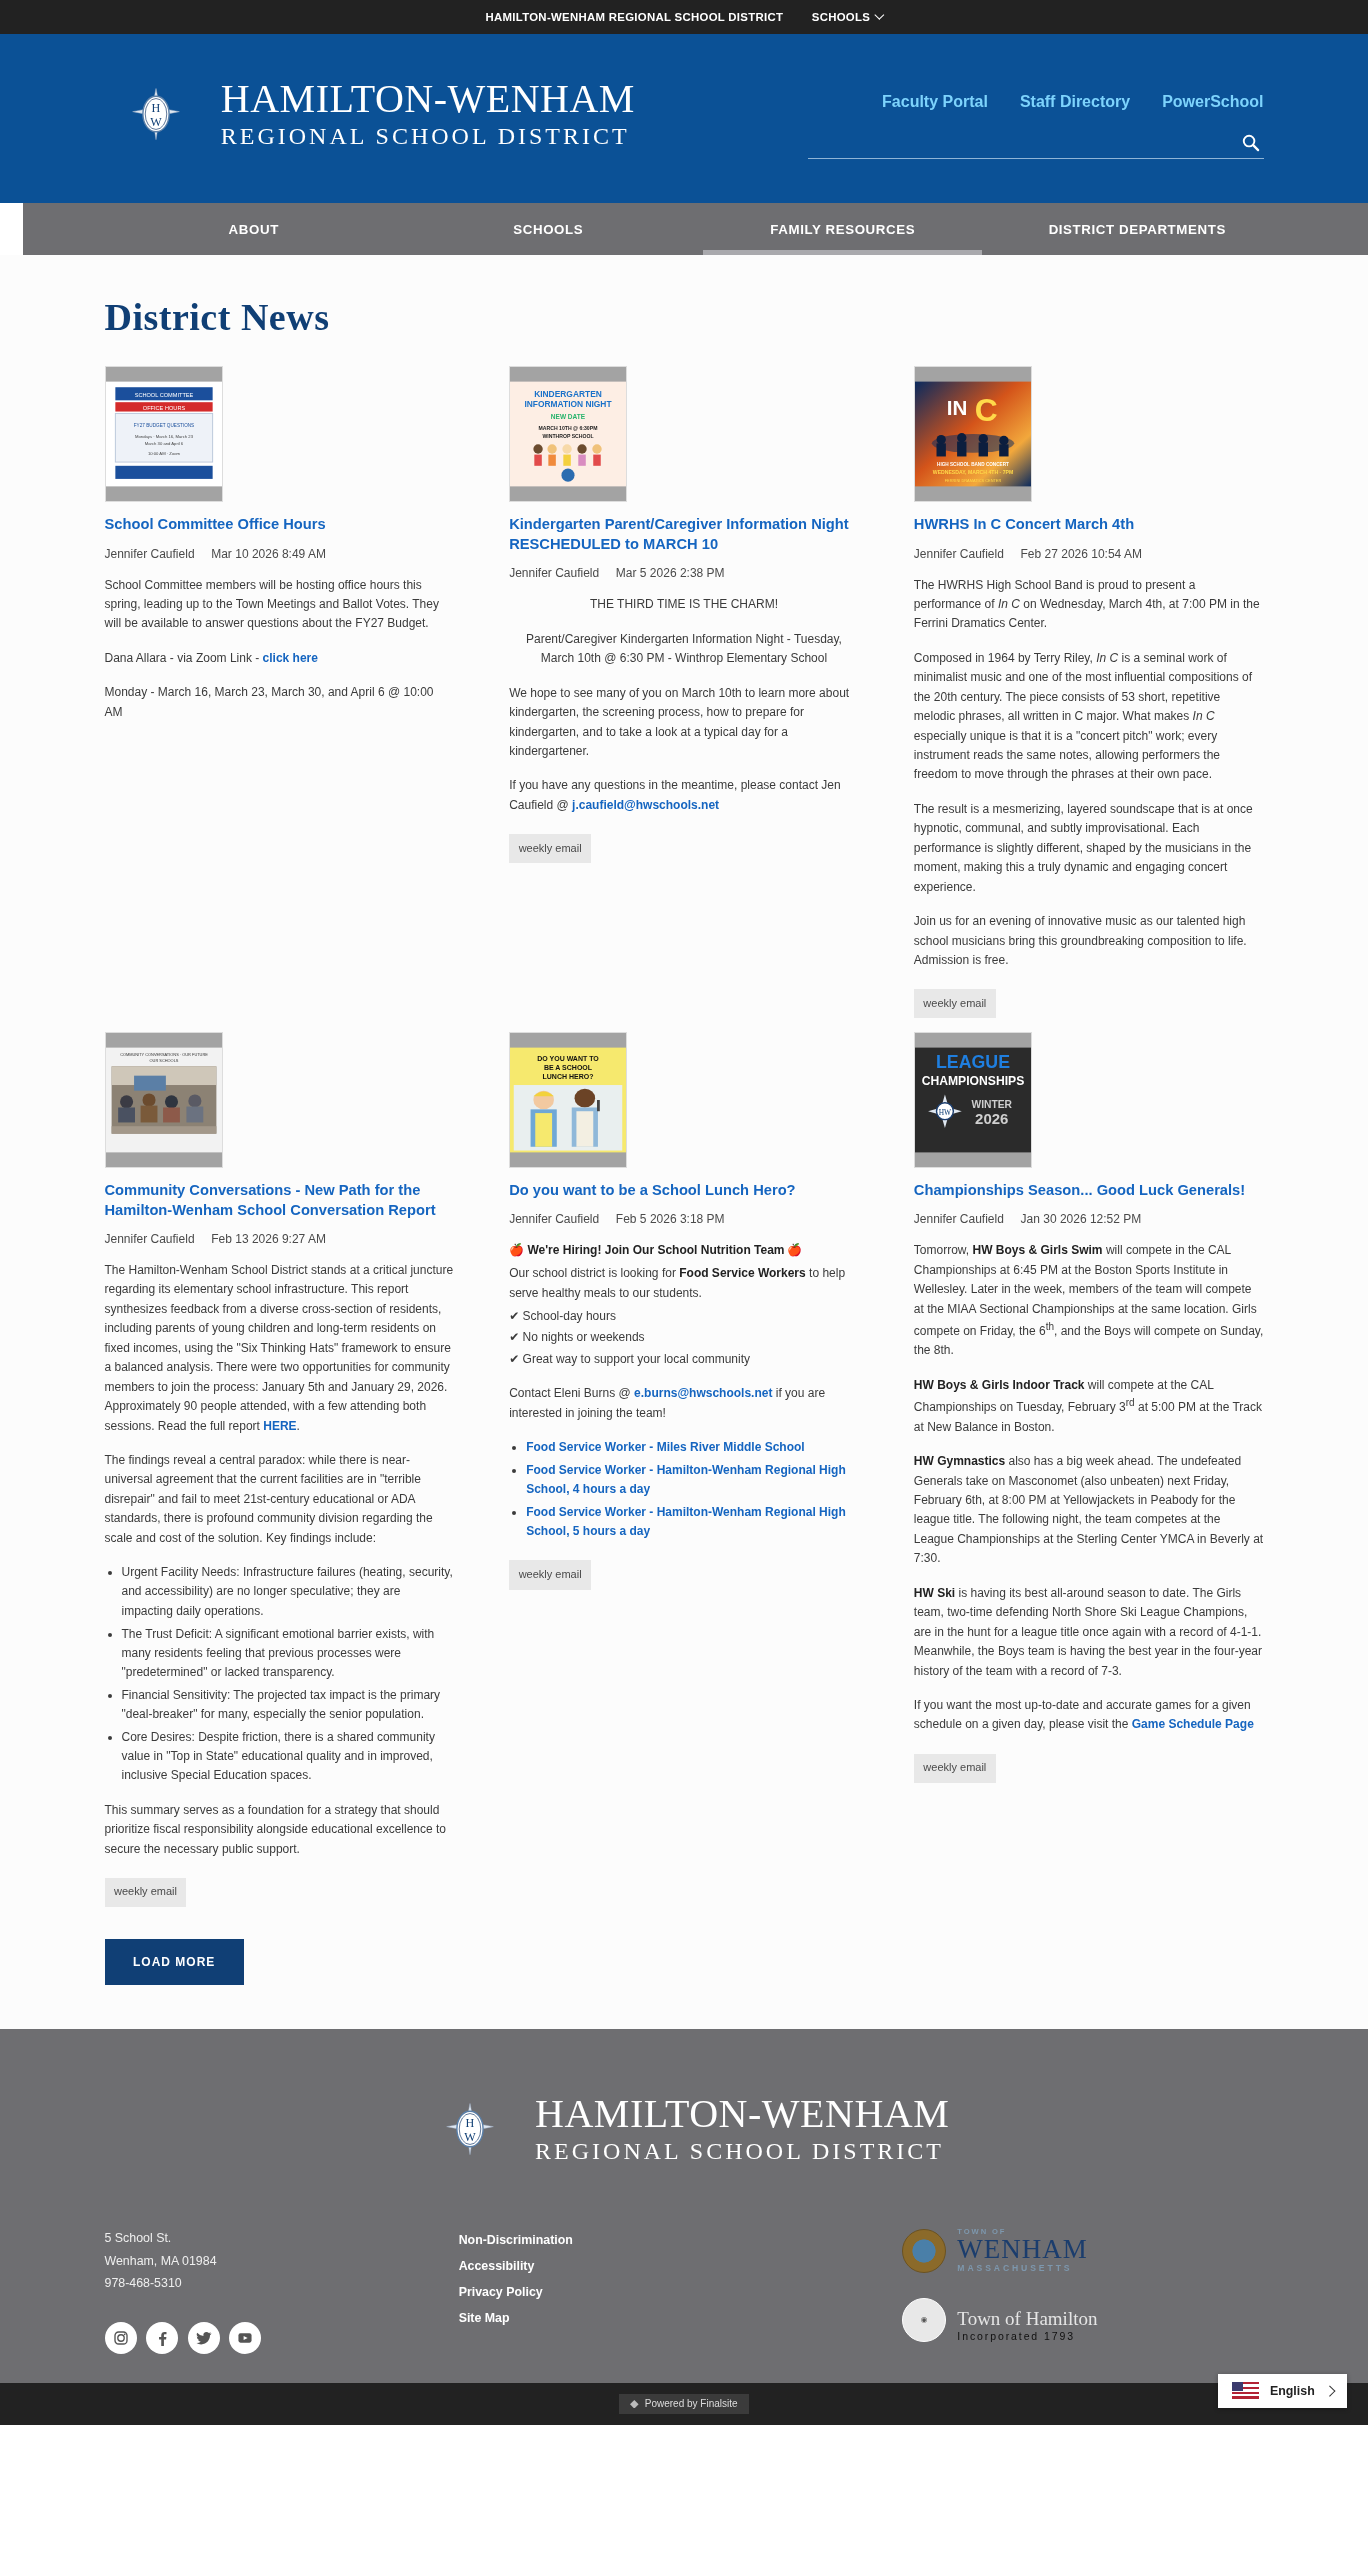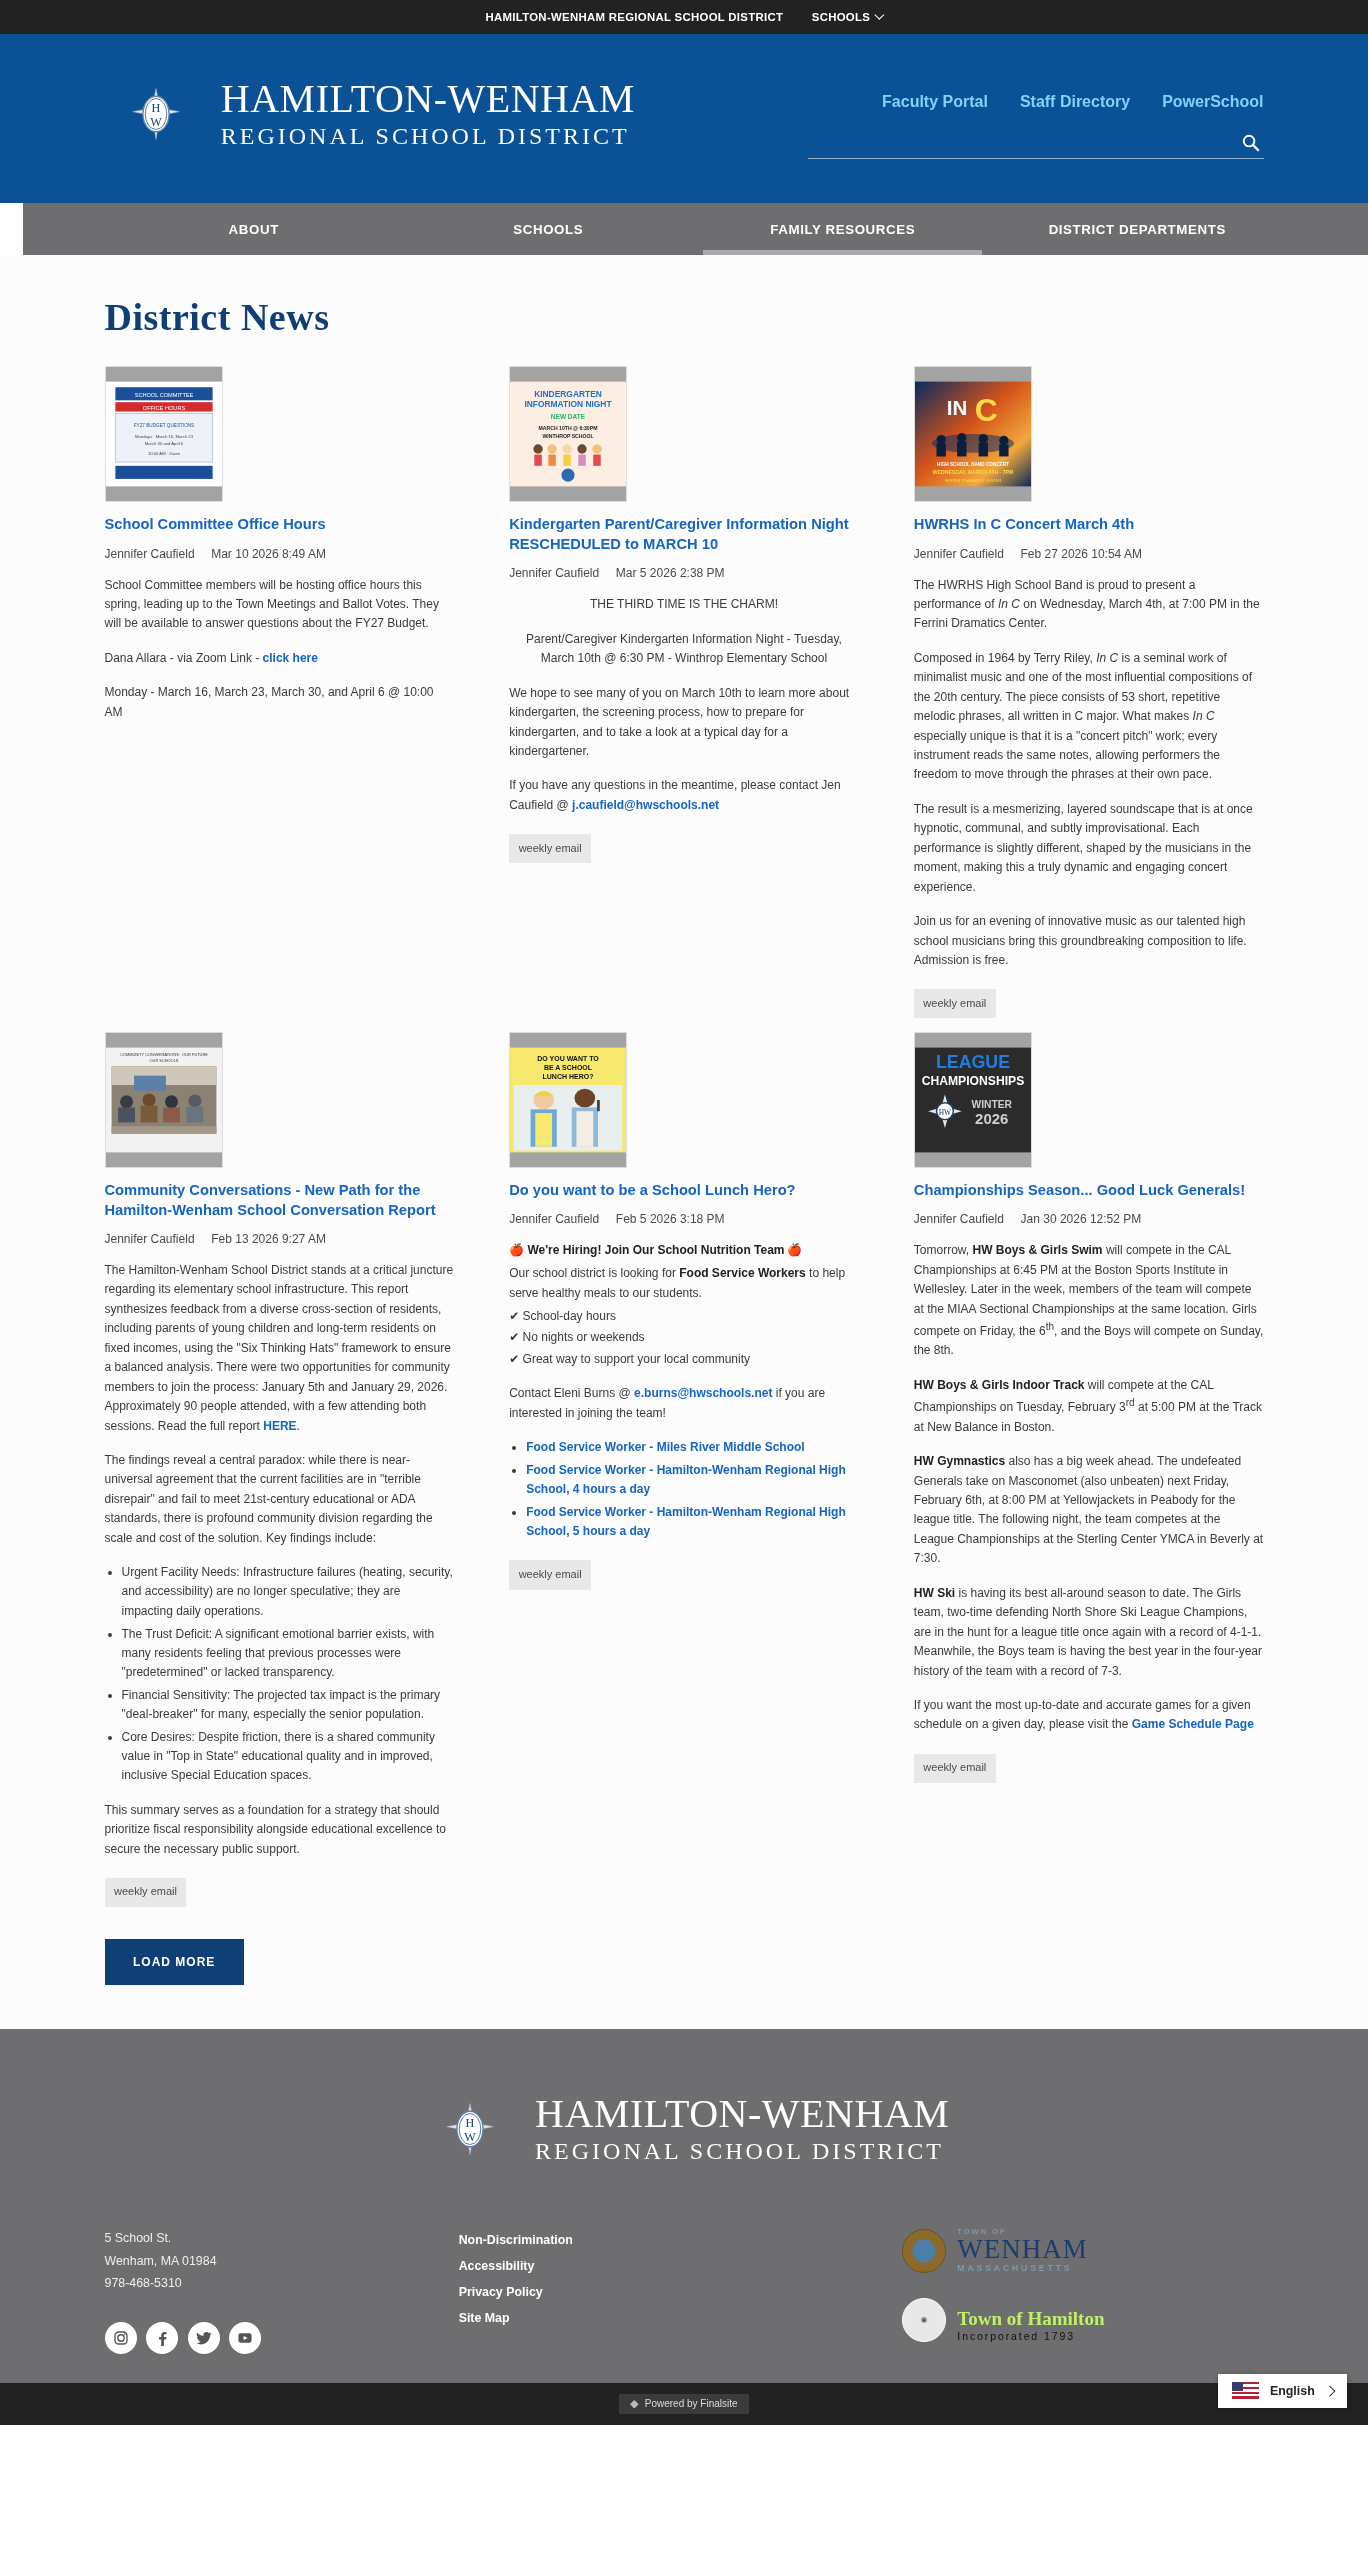--- a/index.html
+++ b/index.html
@@ -292,21 +292,21 @@
     display:flex;align-items:center;justify-content:center;
     flex: 0 0 auto;
     font-size: 7.6px; color:#555;
   }
   .wenham-txt-small { font-size: 7.6px; letter-spacing: 1.9px; color: #7d97ad; font-weight: bold;}
   .wenham-txt-big {
     font-family: "Liberation Serif", serif;
     font-size: 27px; color: #1b3d6d; line-height: 1; letter-spacing: 1px;
   }
   .wenham-txt-sub { font-size: 8.6px; letter-spacing: 2.9px; color: #7d97ad; font-weight:bold;}
-  .ham-txt-big { font-family: "Liberation Serif", serif; font-size: 19px; color: #bef264; font-weight: bold; line-height:1.1;}
+  .ham-txt-big { font-family: "Liberation Serif", serif; font-size: 19px; color: #e5e5e5; font-weight: normal; line-height:1.1;}
   .ham-txt-sub { font-size: 10.5px; letter-spacing: 1.9px; color: #111; }
 
   
   .bottombar {
     background: #222222;
     height: 42px;
     display: flex;
     align-items: center;
     justify-content: center;
     position: relative;

